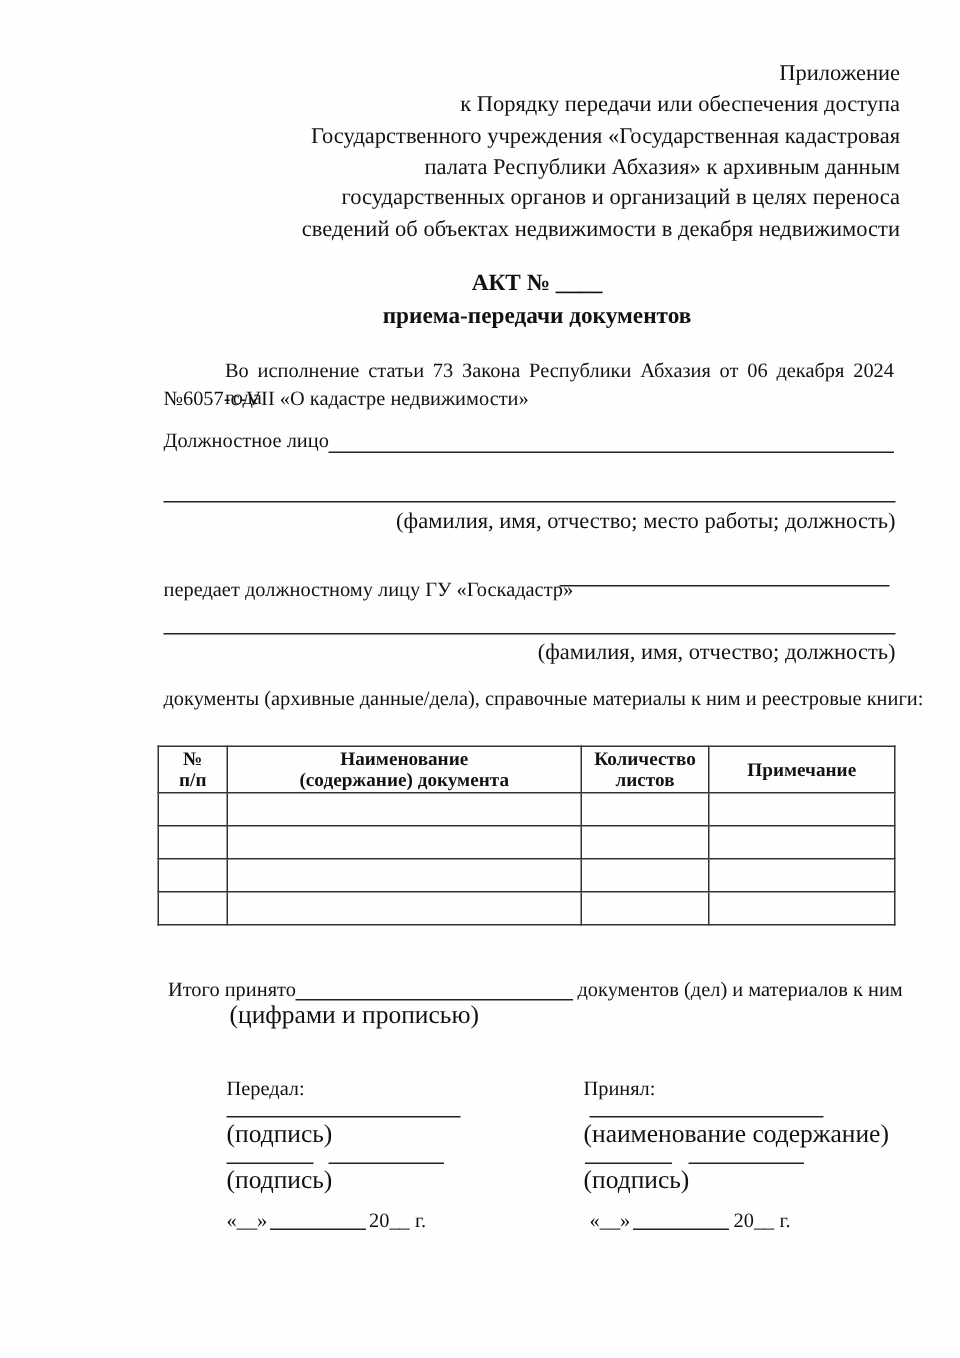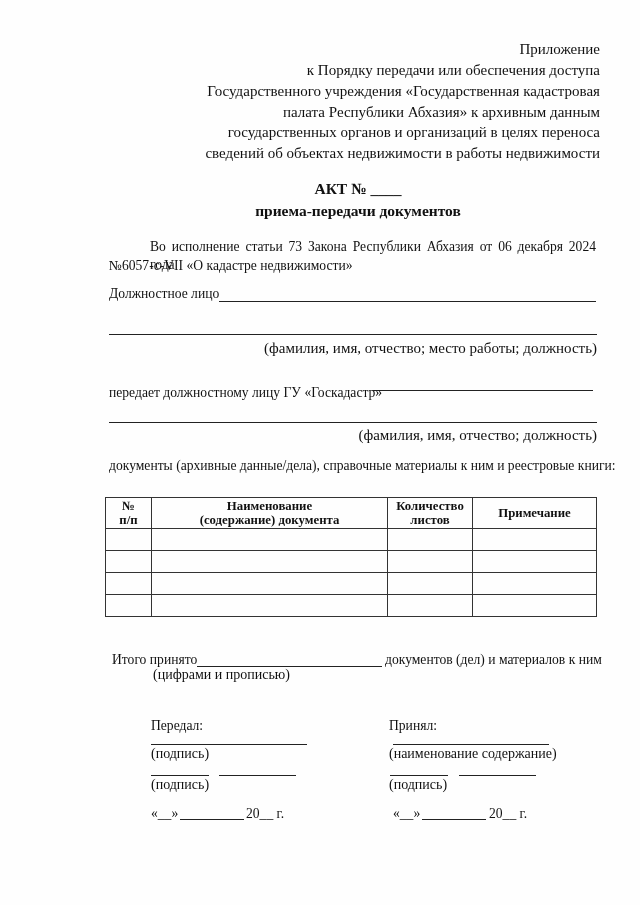--- a/index.html
+++ b/index.html
@@ -5,21 +5,21 @@
     html, body { margin: 0; padding: 0; }
     body {
       width: 640px; height: 905px; background: #fefefe;
       font-family: "Liberation Serif", serif; color: #111;
       position: relative; overflow: hidden;
     }
     .abs { position: absolute; white-space: nowrap; }
     .hdr { right: 40px; font-size: 15px; line-height: 20px; text-align: center; }
     .title { left: 0; width: 716px; text-align: center; font-weight: bold; font-size: 15.5px; }
     .txt { font-size: 13.6px; line-height: 18px; }
-    .small { font-size: 14px; }
+    .small { font-size: 17px; }
     .line { position: absolute; height: 0; border-top: 1px solid #222; }
     .cap { font-size: 15px; text-align: right; }
     table.docs {
       position: absolute; left: 105px; top: 497px; width: 491px;
       border-collapse: collapse; table-layout: fixed;
     }
     table.docs th, table.docs td {
       border: 1px solid #333; padding: 0; font-family: "Liberation Serif", serif;
     }
     table.docs th {
@@ -29,21 +29,21 @@
   </style>
 </head>
 <body>
 
 <div>
   <div class="abs hdr" style="top:39px;">Приложение</div>
   <div class="abs hdr" style="top:60px;">к Порядку передачи или обеспечения доступа</div>
   <div class="abs hdr" style="top:81px;">Государственного учреждения «Государственная кадастровая</div>
   <div class="abs hdr" style="top:102px;">палата Республики Абхазия» к архивным данным</div>
   <div class="abs hdr" style="top:122px;">государственных органов и организаций в целях переноса</div>
-  <div class="abs hdr" style="top:143px;">сведений об объектах недвижимости в работы недвижимости</div>
+  <div class="abs hdr" style="top:143px;">сведений об объектах недвижимости в декабря недвижимости</div>
 </div>
 
 <div class="abs title" style="top:180px;">АКТ № ____</div>
 <div class="abs title" style="top:202px;">приема-передачи документов</div>
 
 <div class="abs txt" style="left:150px; width:446px; top:238px; text-align:justify; text-align-last:justify; white-space:normal;">Во исполнение статьи 73 Закона Республики Абхазия от 06 декабря 2024 года</div>
 <div class="abs txt" style="left:109px; top:257px;">№6057-с-VII «О кадастре недвижимости»</div>
 
 <div class="abs txt" style="left:109px; top:285px;">Должностное лицо</div>
 <div class="line" style="left:219px; width:377px; top:301px;"></div>

